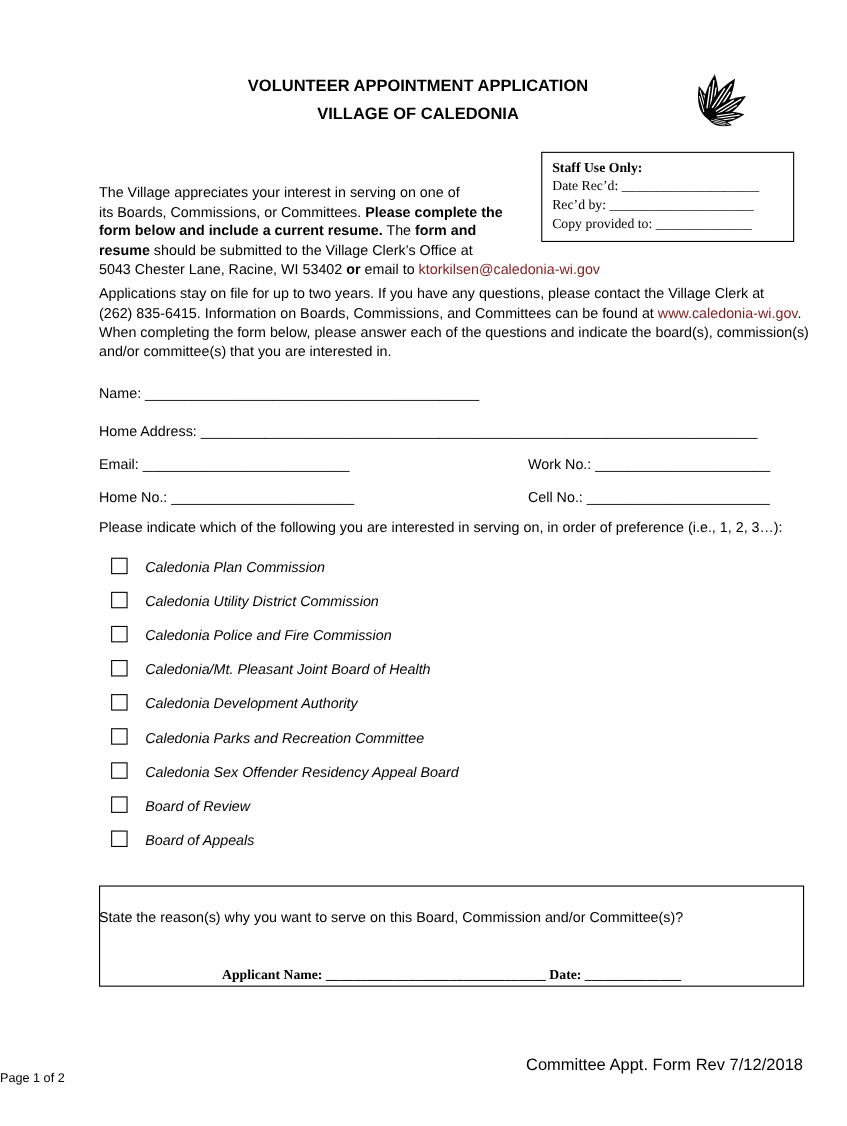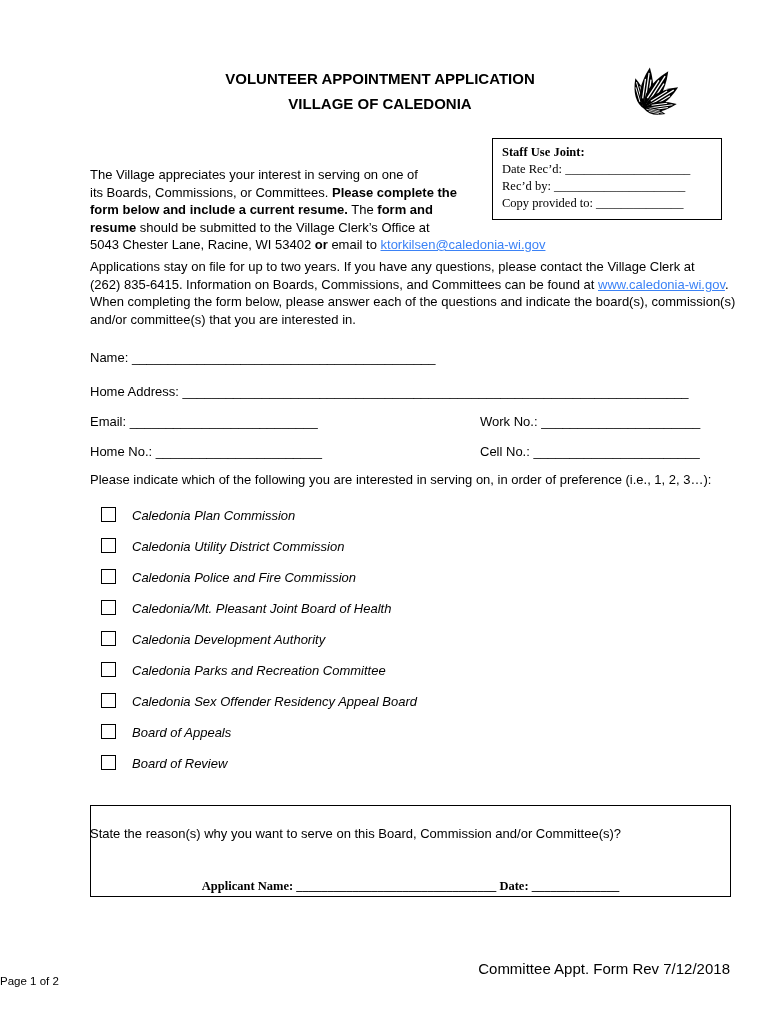--- a/index.html
+++ b/index.html
@@ -32,22 +32,21 @@
     font-family: "Liberation Serif", serif;
     font-size: 12.5px;
     line-height: 17px;
   }
   .staff-box .heading { font-weight: bold; }
 
   .para { position: absolute; left: 90px; line-height: 17.5px; }
   .para .ln { white-space: nowrap; }
   .b { font-weight: bold; }
   a.doclink, .link {
-    color: #3b82f6;
-    text-decoration: underline;
+    color: #7f1d1d;
     cursor: pointer;
   }
 
   .fieldrow { position: absolute; left: 90px; white-space: nowrap; }
   .fieldrow .rightcol { position: absolute; left: 390px; top: 0; white-space: nowrap; }
   .blank { letter-spacing: 0; }
 
   .options { position: absolute; left: 101px; top: 500px; font-style: italic; }
   .option { display: flex; align-items: center; height: 31px; }
   .option .box {
@@ -108,21 +107,21 @@
       </g>
     </svg>
   </div>
 
   <div class="title-block">
     <div>VOLUNTEER APPOINTMENT APPLICATION</div>
     <div>VILLAGE OF CALEDONIA</div>
   </div>
 
   <div class="staff-box">
-    <div class="heading">Staff Use Joint:</div>
+    <div class="heading">Staff Use Only:</div>
     <div><span>Date Rec’d: </span><span class="blank">____________________</span></div>
     <div><span>Rec’d by: </span><span class="blank">_____________________</span></div>
     <div><span>Copy provided to: </span><span class="blank">______________</span></div>
   </div>
 
   <div class="para" style="top:166px;">
     <div class="ln"><span>The Village appreciates your interest in serving on one of</span></div>
     <div class="ln"><span>its Boards, Commissions, or Committees. </span><span class="b">Please complete the</span></div>
     <div class="ln"><span class="b">form below and include a current resume.</span><span>  The </span><span class="b">form and</span></div>
     <div class="ln"><span class="b">resume</span><span> should be submitted to the Village Clerk’s Office at</span></div>
@@ -180,25 +179,25 @@
     <div class="option">
       <span class="box"></span>
       <span>Caledonia Parks and Recreation Committee</span>
     </div>
     <div class="option">
       <span class="box"></span>
       <span>Caledonia Sex Offender Residency Appeal Board</span>
     </div>
     <div class="option">
       <span class="box"></span>
+      <span>Board of Review</span>
+    </div>
+    <div class="option">
+      <span class="box"></span>
       <span>Board of Appeals</span>
-    </div>
-    <div class="option">
-      <span class="box"></span>
-      <span>Board of Review</span>
     </div>
   </div>
 
   <div class="reason-label">State the reason(s) why you want to serve on this Board, Commission and/or Committee(s)?</div>
 
   <div class="reason-box">
     <div class="signature-line">
       <span>Applicant Name: </span><span class="blank">________________________________</span><span> Date: </span><span class="blank">______________</span>
     </div>
   </div>

